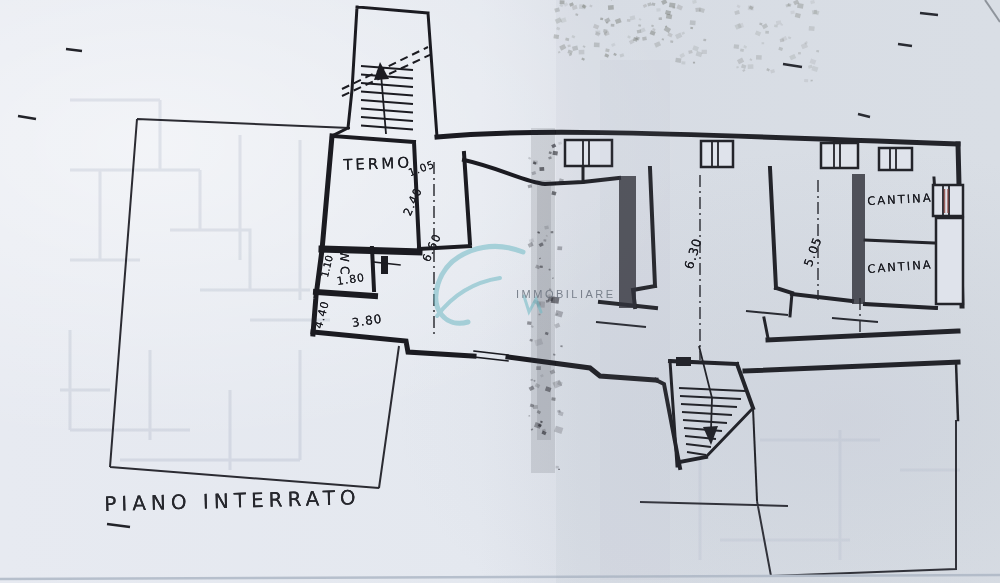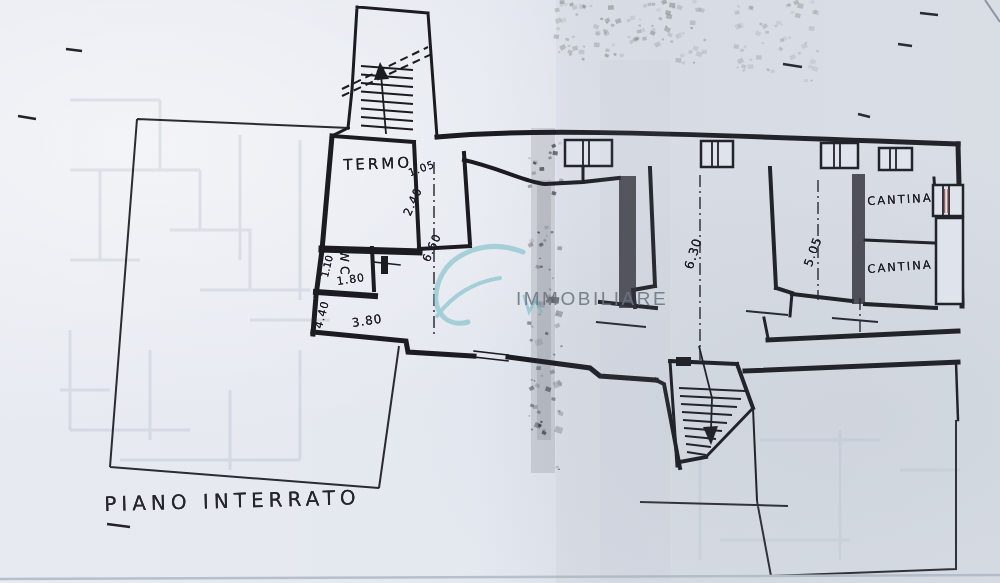--- a/index.html
+++ b/index.html
@@ -22,21 +22,21 @@
   }
   .note-label{color:#26272d;}
   .note-label.cut{color:#4b4f44;opacity:.8;}
   .wm-script{
     position:absolute;left:426px;top:222px;font-family:"DejaVu Serif",serif;
     font-style:italic;font-size:86px;line-height:1;color:rgba(125,133,144,.70);
     letter-spacing:-2px;
   }
   .wm-caption{
     position:absolute;left:516px;top:288px;font-family:"Liberation Sans",sans-serif;
-    font-size:19px;letter-spacing:2.5px;color:rgba(108,116,127,.88);
+    font-size:11px;letter-spacing:2.5px;color:rgba(108,116,127,.88);
   }
   .wm-swash{position:absolute;left:0;top:0;}
 </style>
 </head>
 <body>
 
 <div class="paper">
 
   <svg id="base-svg" class="layer" width="1000" height="583" viewBox="0 0 1000 583">
 

